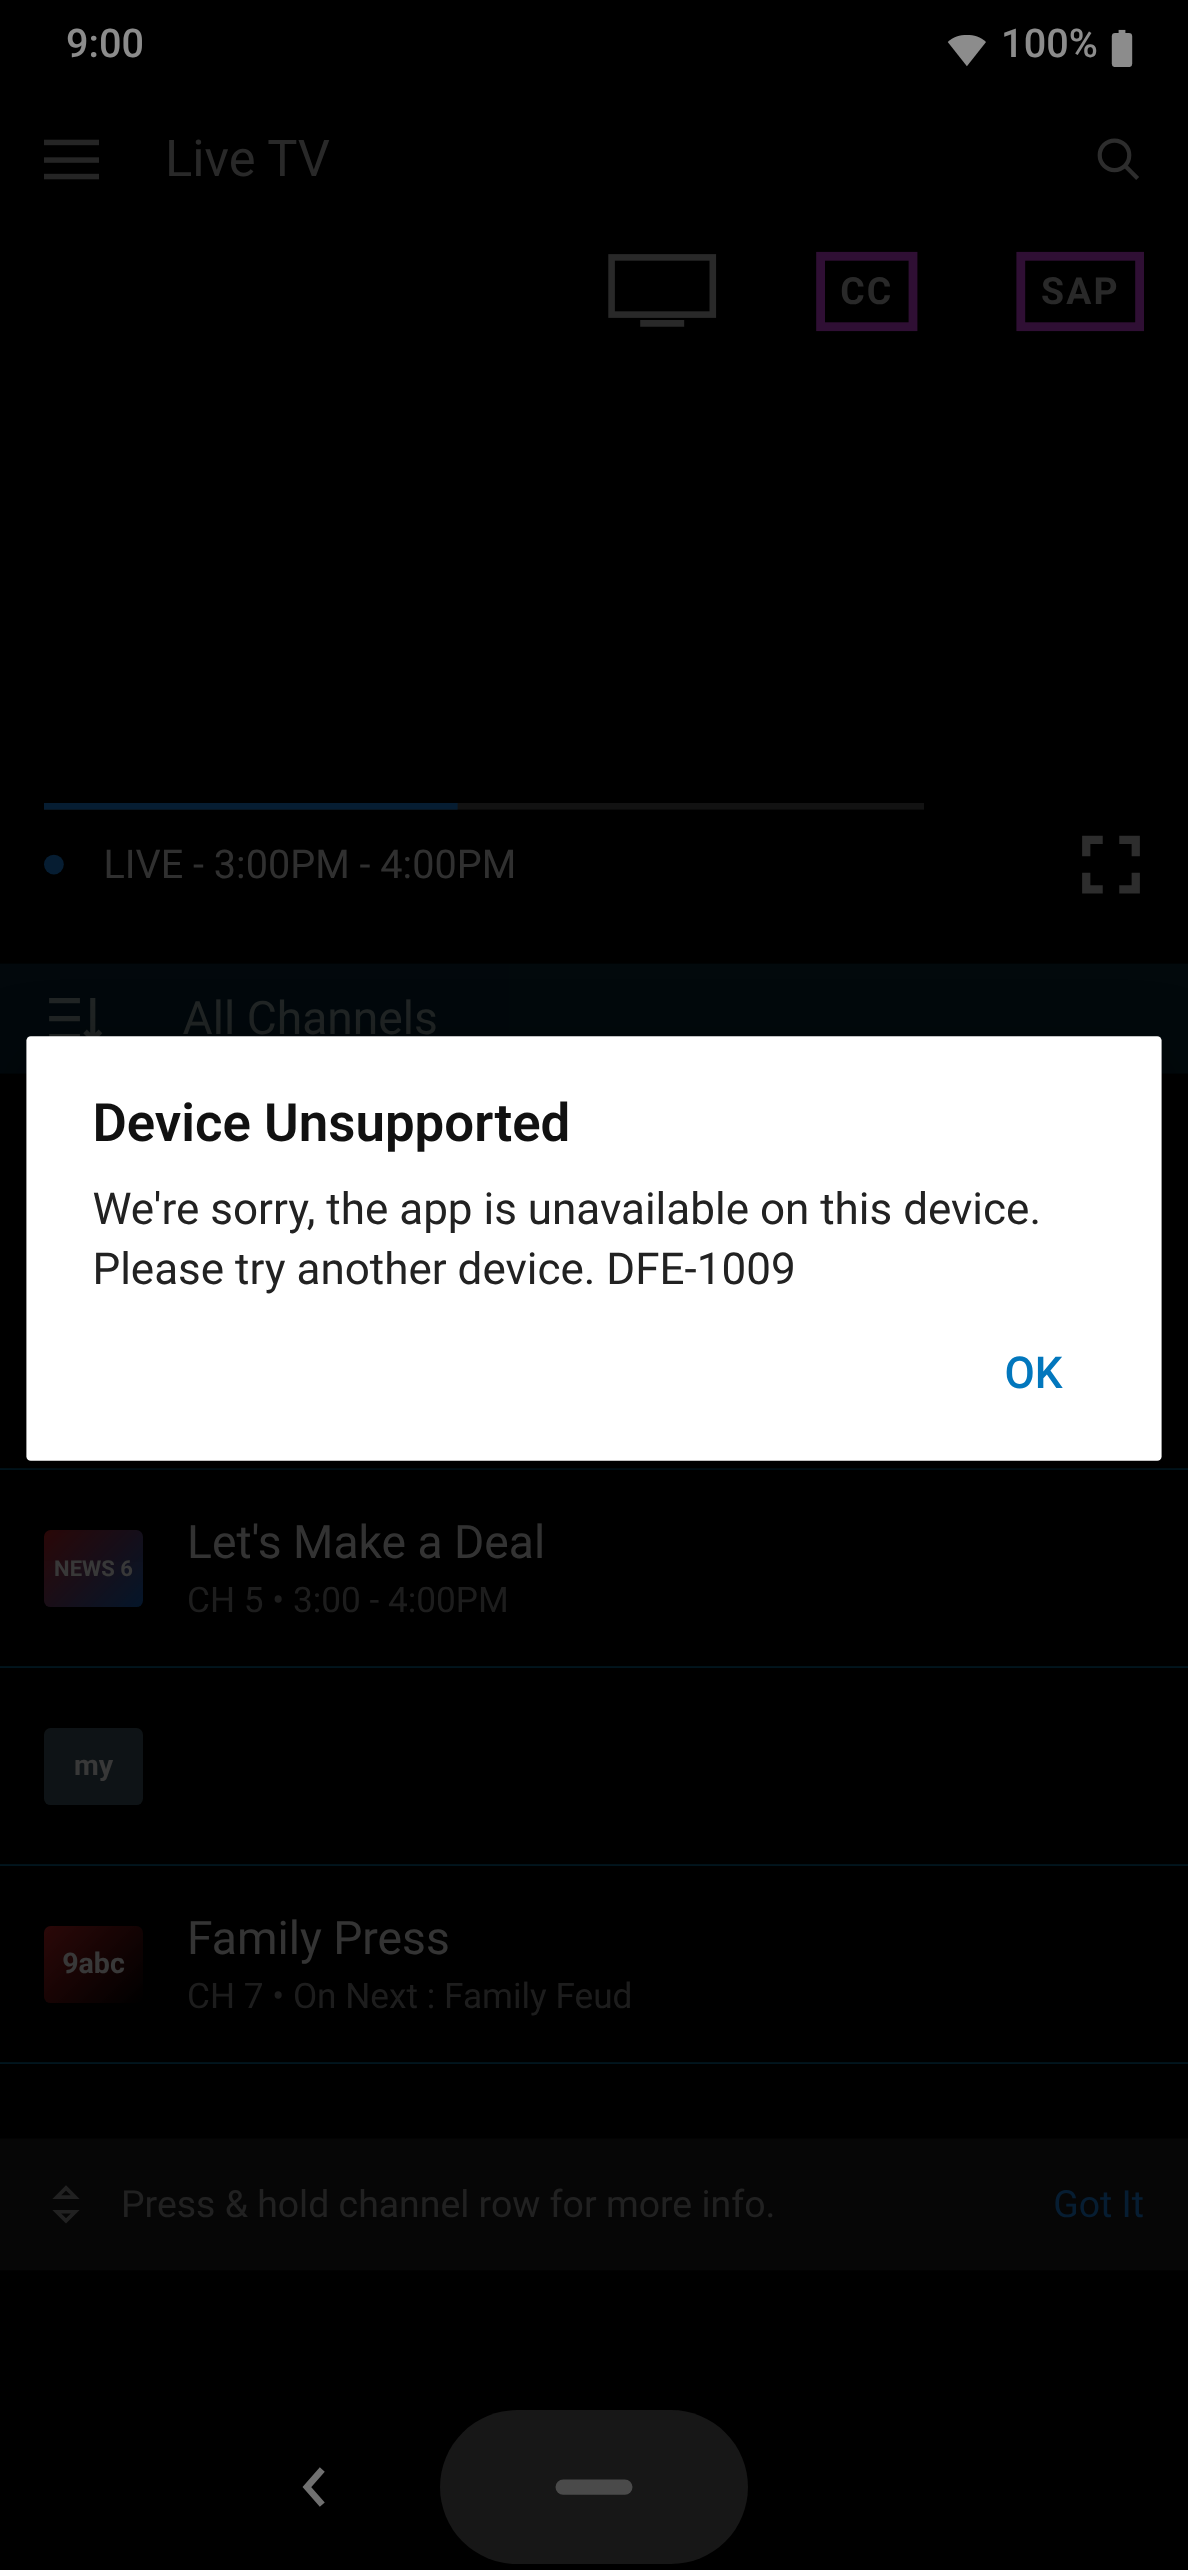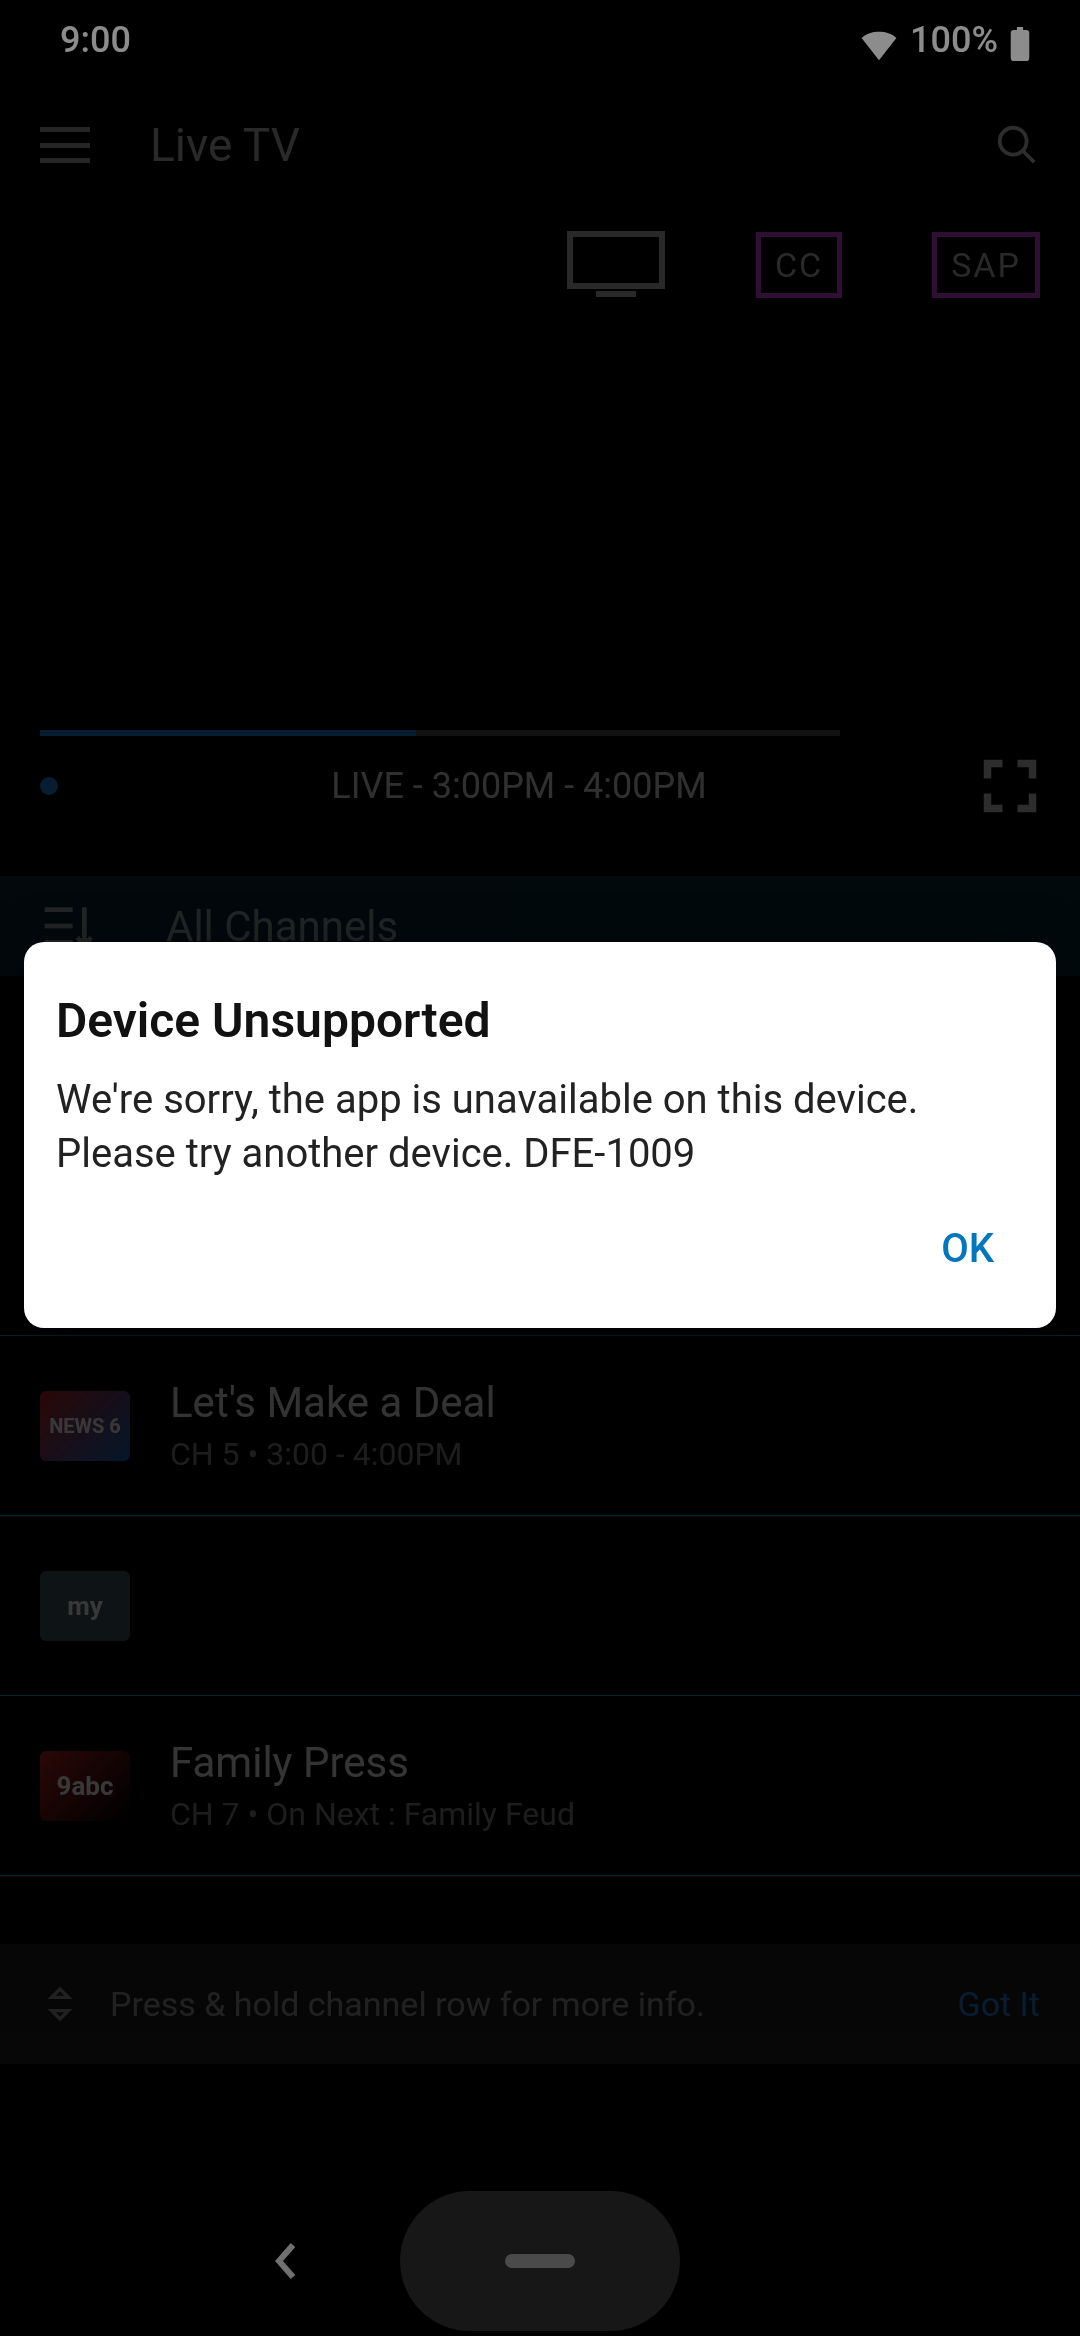--- a/index.html
+++ b/index.html
@@ -41,45 +41,44 @@
   .player-controls {
     height: 110px;
     display: flex;
     align-items: center;
     justify-content: flex-end;
     gap: 90px;
     padding: 0 40px;
   }
   .tv-icon-box, .cc-box, .sap-box { color: #bbb; }
   .cc-box, .sap-box {
-    border: 5px solid #d946ef;
+    border: 8px solid #d946ef;
     padding: 8px 14px;
     font-size: 34px;
-    font-weight: 400;
+    font-weight: 700;
     letter-spacing: 2px;
   }
 
   
   .player-area { height: 410px; }
 
   
   .progress-track {
     margin: 0 40px;
     height: 6px;
     background: #555;
     position: relative;
     width: 800px;
   }
   .progress-fill { height: 100%; width: 47%; background: #1E88E5; }
   .live-row {
     display: flex;
     align-items: center;
     padding: 20px 40px 60px;
     gap: 36px;
-    text-align: center;
   }
   .live-dot { width: 18px; height: 18px; border-radius: 50%; background: #1E88E5; }
   .live-text { font-size: 36px; color: #ddd; flex: 1; }
   .fullscreen-icon { color: #ccc; }
 
   
   .filter-band {
     background: #0a2a3a;
     height: 100px;
     display: flex;
@@ -163,23 +162,23 @@
     inset: 0;
     background: rgba(0,0,0,0.45);
   }
 
   
   .dialog {
     position: absolute;
     left: 24px; right: 24px;
     top: 942px;
     background: #fff;
-    border-radius: 20px;
+    border-radius: 4px;
     color: #111;
-    padding: 50px 32px 40px;
+    padding: 50px 60px 40px;
     box-shadow: 0 20px 60px rgba(0,0,0,0.5);
   }
   .dialog-title { font-size: 48px; font-weight: 600; margin-bottom: 24px; }
   .dialog-body { font-size: 40px; line-height: 1.35; color: #222; margin-bottom: 28px; }
   .dialog-actions { display: flex; justify-content: flex-end; }
   .dialog-ok { font-size: 40px; color: #0277BD; font-weight: 500; padding: 16px 30px; }
 
   
   .logo-2 { background: linear-gradient(135deg,#c62828,#ef6c00); }
   .logo-6 { background: linear-gradient(135deg,#c62828,#1565c0); font-size: 20px; }

